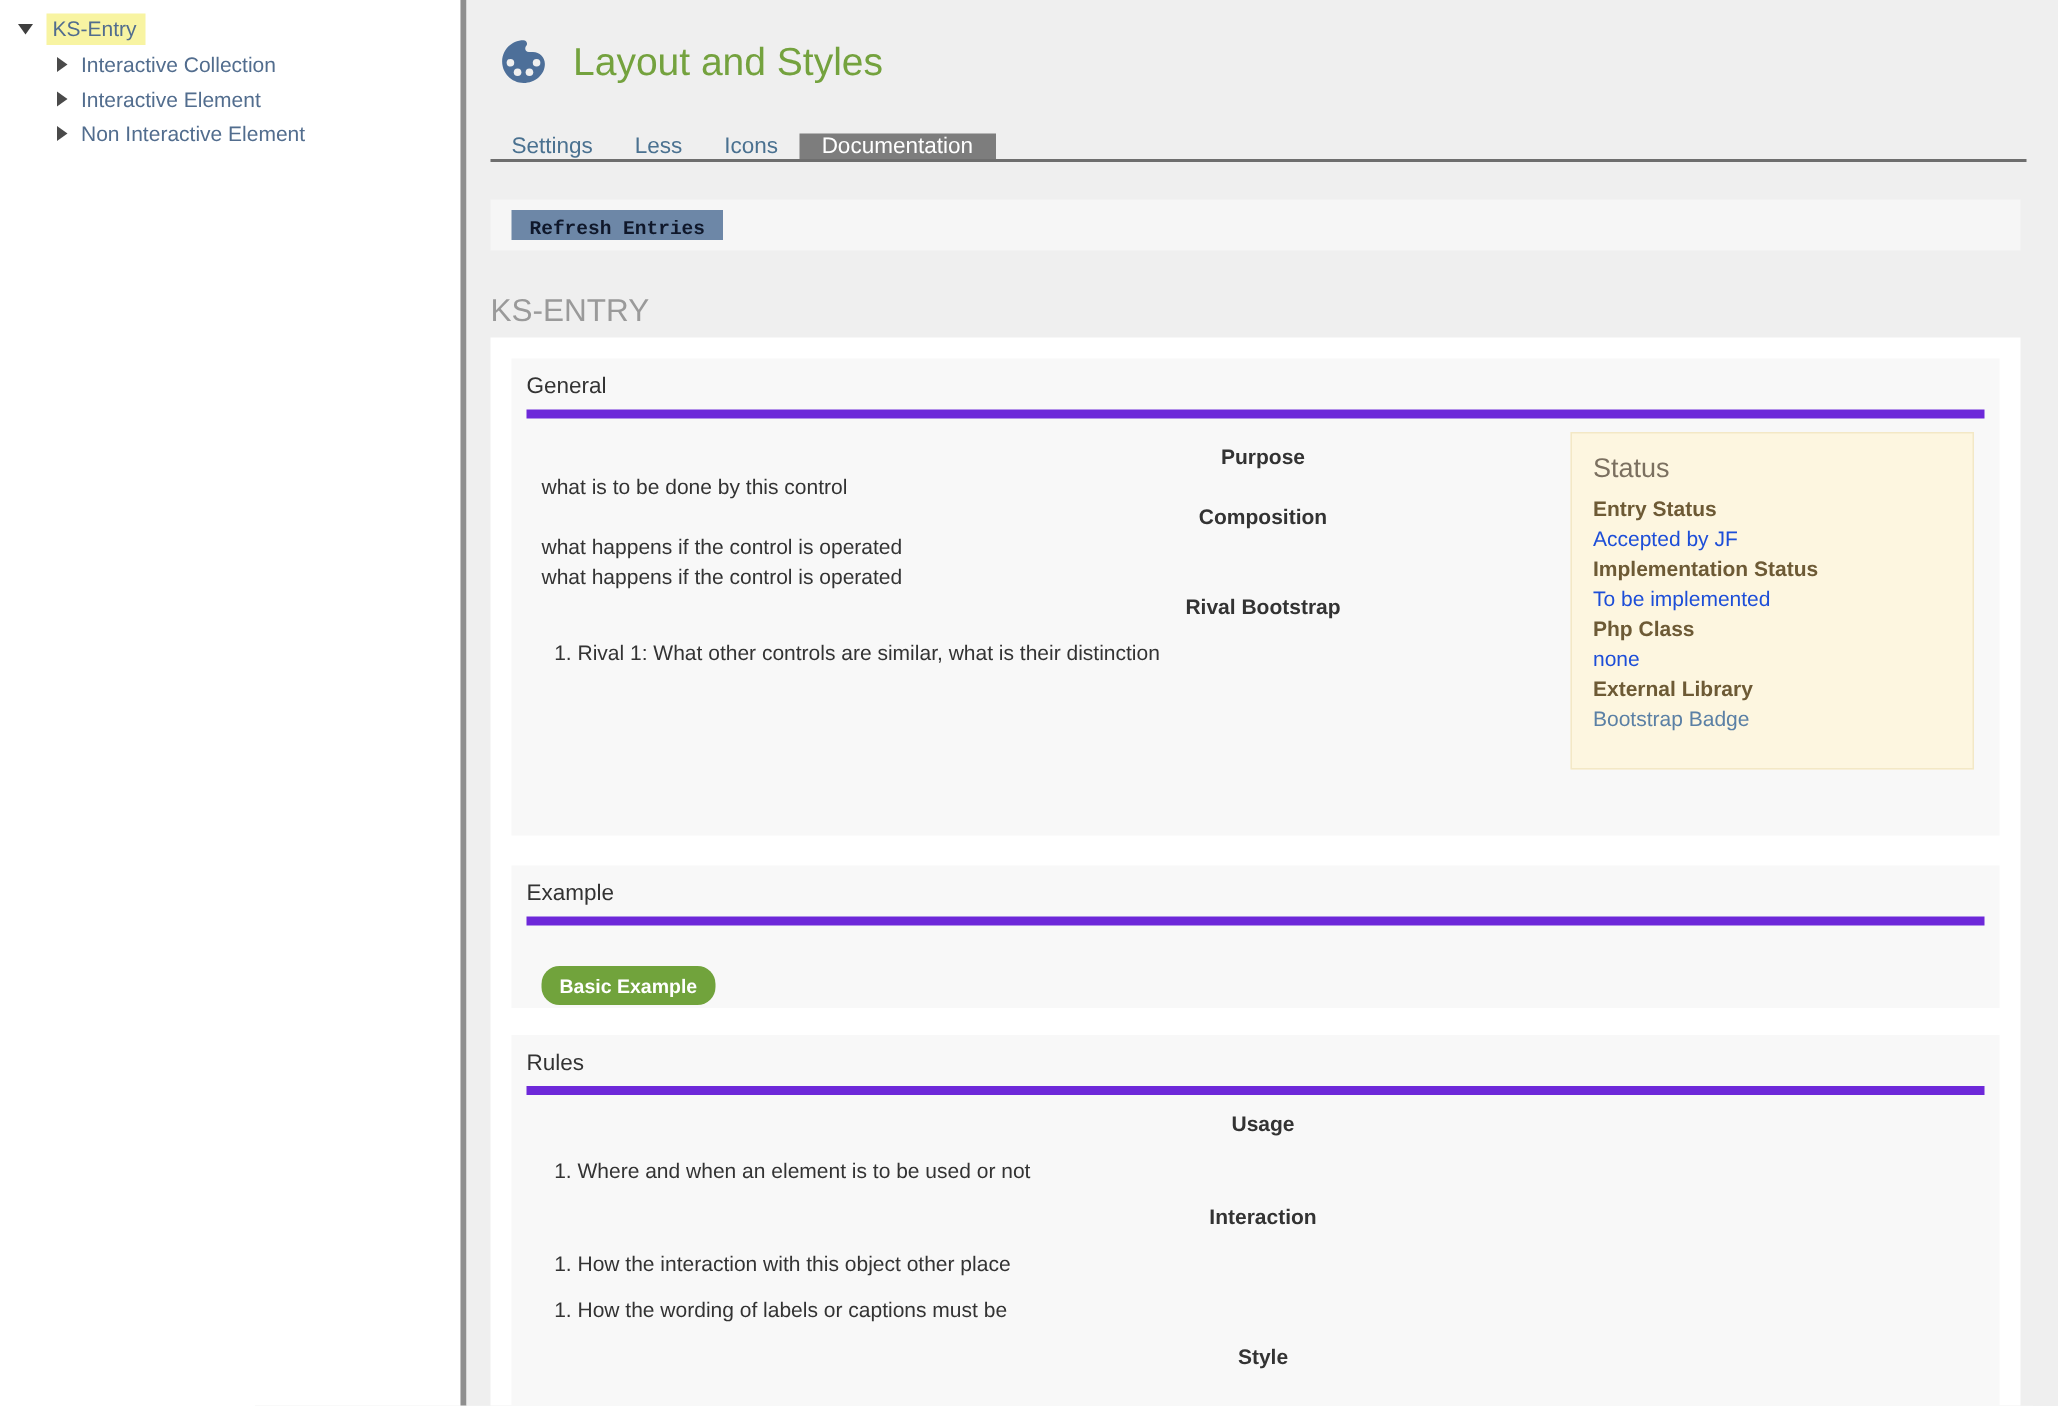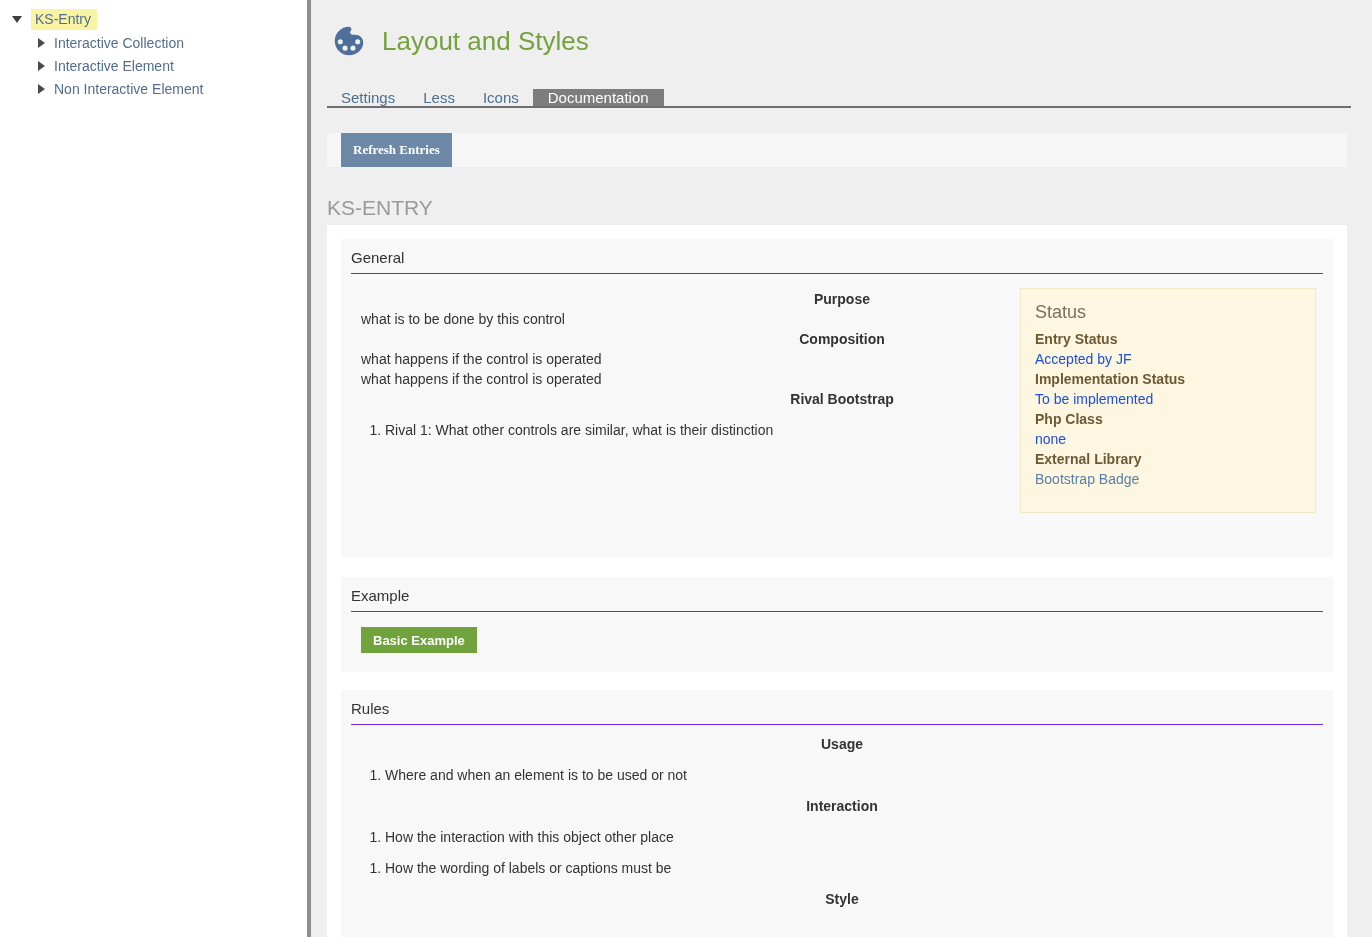--- a/index.html
+++ b/index.html
@@ -30,46 +30,46 @@
   .app-title { margin-left:14px; font-size:26px; color:#74a23e; }
 
   .tabbar { position:absolute; left:16px; top:82px; width:1024px; height:26px;
             border-bottom:2px solid #6e6e6e; display:flex; align-items:flex-end; }
   .tab { font-size:15px; color:#4a7190; padding:4px 14px 0; display:flex;
          align-items:center; cursor:pointer; }
   .tab.active { background:#7d7d7d; color:#ffffff; padding:0 15px; }
 
   .toolbar { position:absolute; left:16px; top:133px; width:1020px; height:34px;
              background:#f6f6f6; display:flex; align-items:center; }
-  .btn-refresh { margin-left:14px; background:#6d87a7; color:#ffffff; border:none;
-                 font-family:Liberation Serif, serif; font-size:13px; font-weight:bold;
-                 padding:5px 12px; height:34px; cursor:pointer; }
+  .btn-refresh { margin-left:14px; background:#6d87a7; color:#0f172a; border:none;
+                 font-family:Liberation Mono, monospace; font-size:13px; font-weight:bold;
+                 padding:5px 12px; height:20px; cursor:pointer; }
 
   .entry-title { position:absolute; left:16px; top:196px; font-size:21px; color:#9a9a9a; }
 
   .panel { position:absolute; left:16px; top:225px; width:1020px; height:calc(100% - 225px);
            background:#ffffff; overflow:hidden; }
 
   .card { background:#f8f8f8; margin:0 14px; position:relative; }
   .card-general { margin-top:14px; height:318px; }
   .card-example { margin-top:20px; height:95px; }
   .card-rules   { margin-top:18px; height:400px; }
 
   .card-head { margin:0 10px; padding:10px 0 6px; font-size:15px; color:#333;
-               border-bottom:1px solid #6d28d9; line-height:18px; }
+               border-bottom:6px solid #6d28d9; line-height:18px; }
   .card-body { padding:15px 10px 0 20px; font-size:14px; }
   .card-body.rules-body { padding-top:9px; }
 
   .fline { line-height:20px; }
   .flabel { font-weight:bold;text-align:center; }
   ol.plist { margin:11px 0; padding-left:24px; }
   ol.plist li { line-height:20px; }
 
   
-  .status-box { position:absolute; top:49px; right:17px; width:296px; height:225px;
+  .status-box { position:absolute; top:49px; right:17px; width:269px; height:225px;
                 background:#fdf6e0; border:1px solid #f3e8c6; padding:12px 14px; }
   .status-head { font-size:18px; color:#7b7060; margin-bottom:6px; line-height:22px; }
   .sline { font-size:14px; line-height:20px; }
   .slabel { font-weight:bold; color:#6d5a35; }
   .svalue { color:#1d4ed8; }
   .slink { color:#5b80a5; cursor:pointer; }
 
   .btn-example { margin-top:14px; background:#71a33c; color:#fff; border:none;
                  font-family:inherit; font-size:13px; font-weight:bold;
                  padding:6px 12px; height:26px; cursor:pointer; }
@@ -154,21 +154,21 @@
         <div class="sline slabel">Php Class</div>
         <div class="sline svalue">none</div>
         <div class="sline slabel">External Library</div>
         <div class="sline slink">Bootstrap Badge</div>
       </div>
     </div>
 
     <div class="card card-example">
       <div class="card-head">Example</div>
       <div class="card-body">
-        <button class="btn-example" style="margin-top:0;">Basic Example</button>
+        <button class="btn-example" style="margin-top:12px;border-radius:12px;">Basic Example</button>
       </div>
     </div>
 
     <div class="card card-rules">
       <div class="card-head">Rules</div>
       <div class="card-body rules-body">
         <div class="fline flabel">Usage</div>
         <ol class="plist">
           <li>Where and when an element is to be used or not</li>
         </ol>

